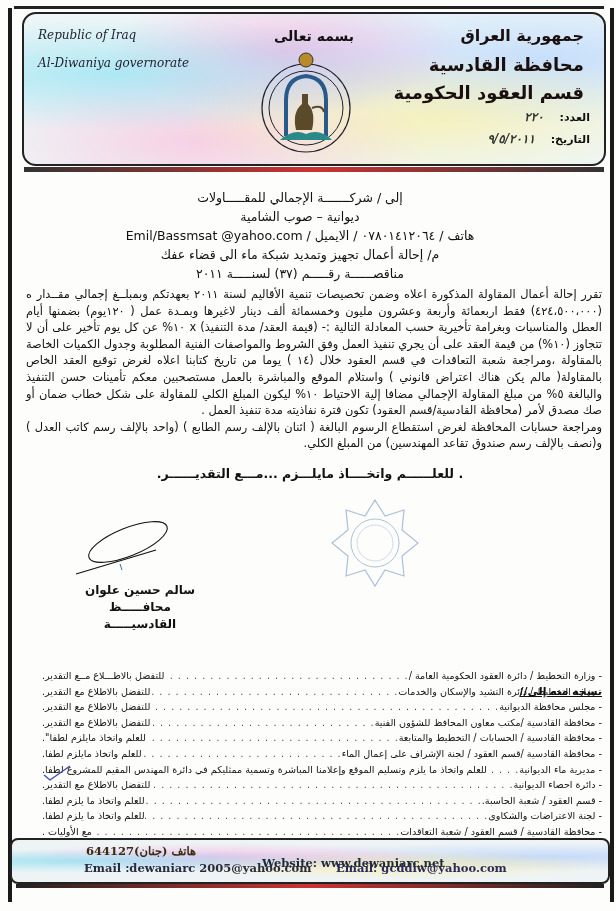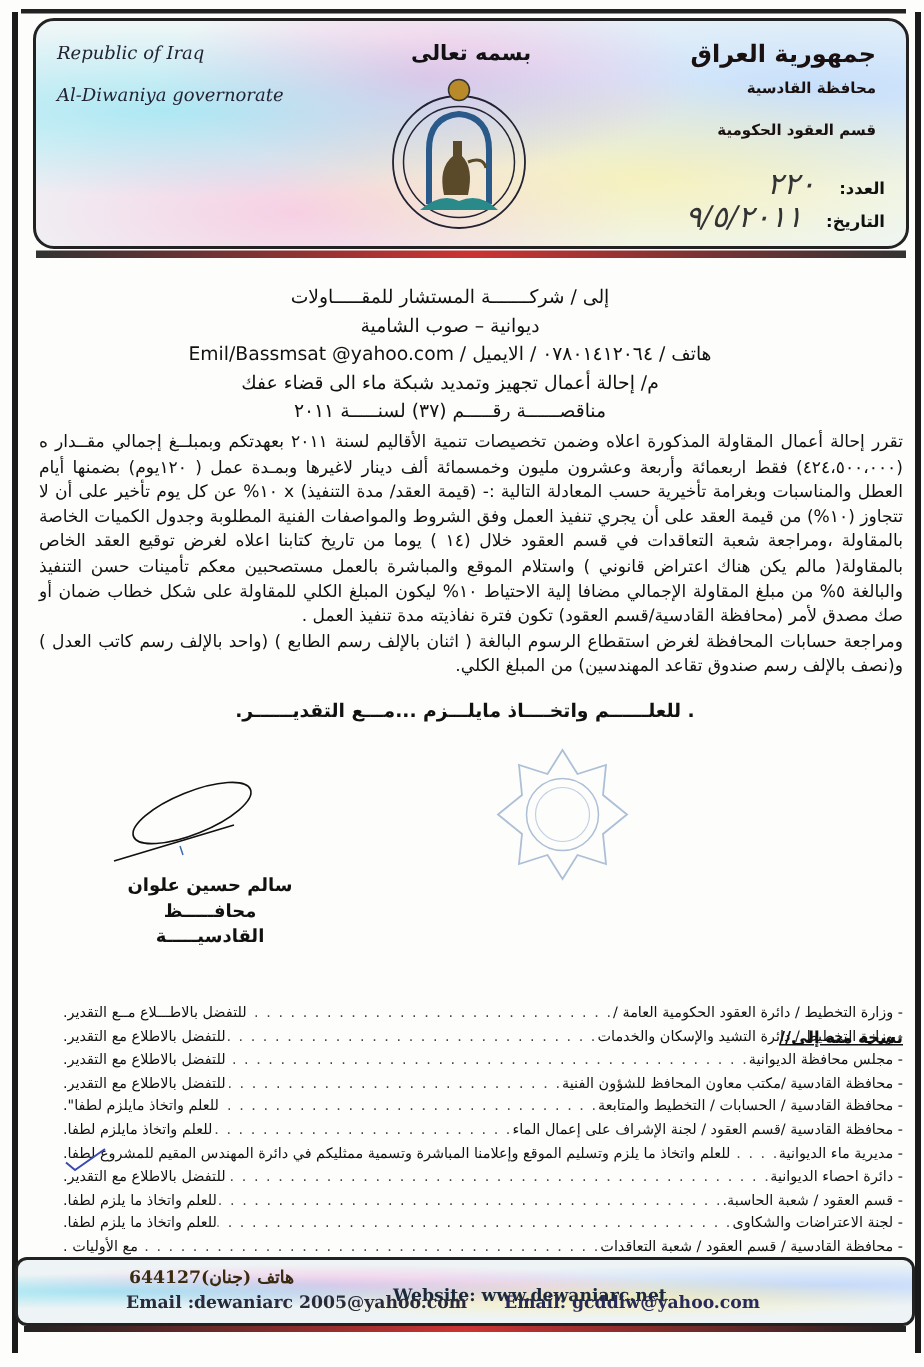--- a/index.html
+++ b/index.html
@@ -24,28 +24,28 @@
       #eef6f7;
   }
   .header-band::after {
     content: ""; position: absolute; left: 0; right: 0; bottom: -8px; height: 5px;
     background: linear-gradient(90deg, #333, #c33 50%, #333);
   }
   .hdr-en { position: absolute; left: 14px; font-family: "DejaVu Serif", serif; font-style: italic; font-size: 12px; color: #223; }
   .hdr-en.l1 { top: 14px; }
   .hdr-en.l2 { top: 42px; }
   .hdr-basmala { position: absolute; left: 230px; top: 14px; width: 120px; text-align: center; font-size: 14px; font-weight: bold; direction: rtl; }
-  .hdr-ar { position: absolute; right: 20px; direction: rtl; font-weight: bold; font-size: 10px; color: #1a1010; }
+  .hdr-ar { position: absolute; right: 20px; direction: rtl; font-weight: bold; font-size: 18px; color: #1a1010; }
   .hdr-ar.l1 { top: 12px; font-size: 16px; }
   .hdr-ar.l2 { top: 40px; }
   .hdr-ar.l3 { top: 68px; }
   .hdr-field { position: absolute; right: 14px; direction: rtl; font-size: 11px; font-weight: bold; }
   .hdr-field.num { top: 96px; }
   .hdr-field.date { top: 118px; }
-  .hw { font-family: "DejaVu Serif", serif; font-weight: normal; font-style: italic; font-size: 20px; color: #333; margin-right: 12px; letter-spacing: 2px; }
+  .hw { font-family: "DejaVu Serif", serif; font-weight: bold; font-style: italic; font-size: 12px; color: #333; margin-right: 12px; letter-spacing: 2px; }
   .seal { position: absolute; left: 234px; top: 36px; width: 96px; height: 106px; }
 
   .recipient { position: absolute; left: 60px; top: 188px; width: 480px; direction: rtl; text-align: center; font-size: 12.5px; line-height: 19px; }
   .recipient div { white-space: nowrap; }
   .recipient .tender { letter-spacing: 1px; }
 
   .body-text {
     position: absolute; left: 26px; top: 286px; width: 576px; direction: rtl; text-align: justify;
     font-size: 11.4px; line-height: 16.6px; color: #111;
   }
@@ -109,21 +109,21 @@
     <span>العدد:</span>
     <span class="hw">٢٢٠</span>
   </div>
   <div class="hdr-field date">
     <span>التاريخ:</span>
     <span class="hw">٩/٥/٢٠١١</span>
   </div>
 </div>
 
 <div class="recipient">
-  <div>إلى / شركـــــــة المستشار للمقـــــاولات</div>
+  <div>إلى / شركـــــــة الإجمالي للمقـــــاولات</div>
   <div>ديوانية – صوب الشامية</div>
   <div>هاتف / ٠٧٨٠١٤١٢٠٦٤ / الايميل / Emil/Bassmsat @yahoo.com</div>
   <div>م/ إحالة أعمال تجهيز وتمديد شبكة ماء الى قضاء عفك</div>
   <div class="tender">مناقصــــــة رقـــــم (٣٧) لسنـــــة ٢٠١١</div>
 </div>
 
 <div class="body-text">
   <p style="margin:0">تقرر إحالة أعمال المقاولة المذكورة اعلاه وضمن تخصيصات تنمية الأقاليم لسنة ٢٠١١ بعهدتكم وبمبلــغ إجمالي مقــدار ه (٤٢٤،٥٠٠،٠٠٠) فقط اربعمائة وأربعة وعشرون مليون وخمسمائة ألف دينار لاغيرها وبمـدة عمل ( ١٢٠يوم) بضمنها أيام العطل والمناسبات وبغرامة تأخيرية حسب المعادلة التالية :- (قيمة العقد/ مدة التنفيذ) x ١٠% عن كل يوم تأخير على أن لا تتجاوز (١٠%) من قيمة العقد على أن يجري تنفيذ العمل وفق الشروط والمواصفات الفنية المطلوبة وجدول الكميات الخاصة بالمقاولة ،ومراجعة شعبة التعاقدات في قسم العقود خلال (١٤ ) يوما من تاريخ كتابنا اعلاه لغرض توقيع العقد الخاص بالمقاولة( مالم يكن هناك اعتراض قانوني ) واستلام الموقع والمباشرة بالعمل مستصحبين معكم تأمينات حسن التنفيذ والبالغة ٥% من مبلغ المقاولة الإجمالي مضافا إلية الاحتياط ١٠% ليكون المبلغ الكلي للمقاولة على شكل خطاب ضمان أو صك مصدق لأمر (محافظة القادسية/قسم العقود) تكون فترة نفاذيته مدة تنفيذ العمل .</p>
   <p style="margin:0">ومراجعة حسابات المحافظة لغرض استقطاع الرسوم البالغة ( اثنان بالإلف رسم الطابع ) (واحد بالإلف رسم كاتب العدل ) و(نصف بالإلف رسم صندوق تقاعد المهندسين) من المبلغ الكلي.</p>
 </div>

